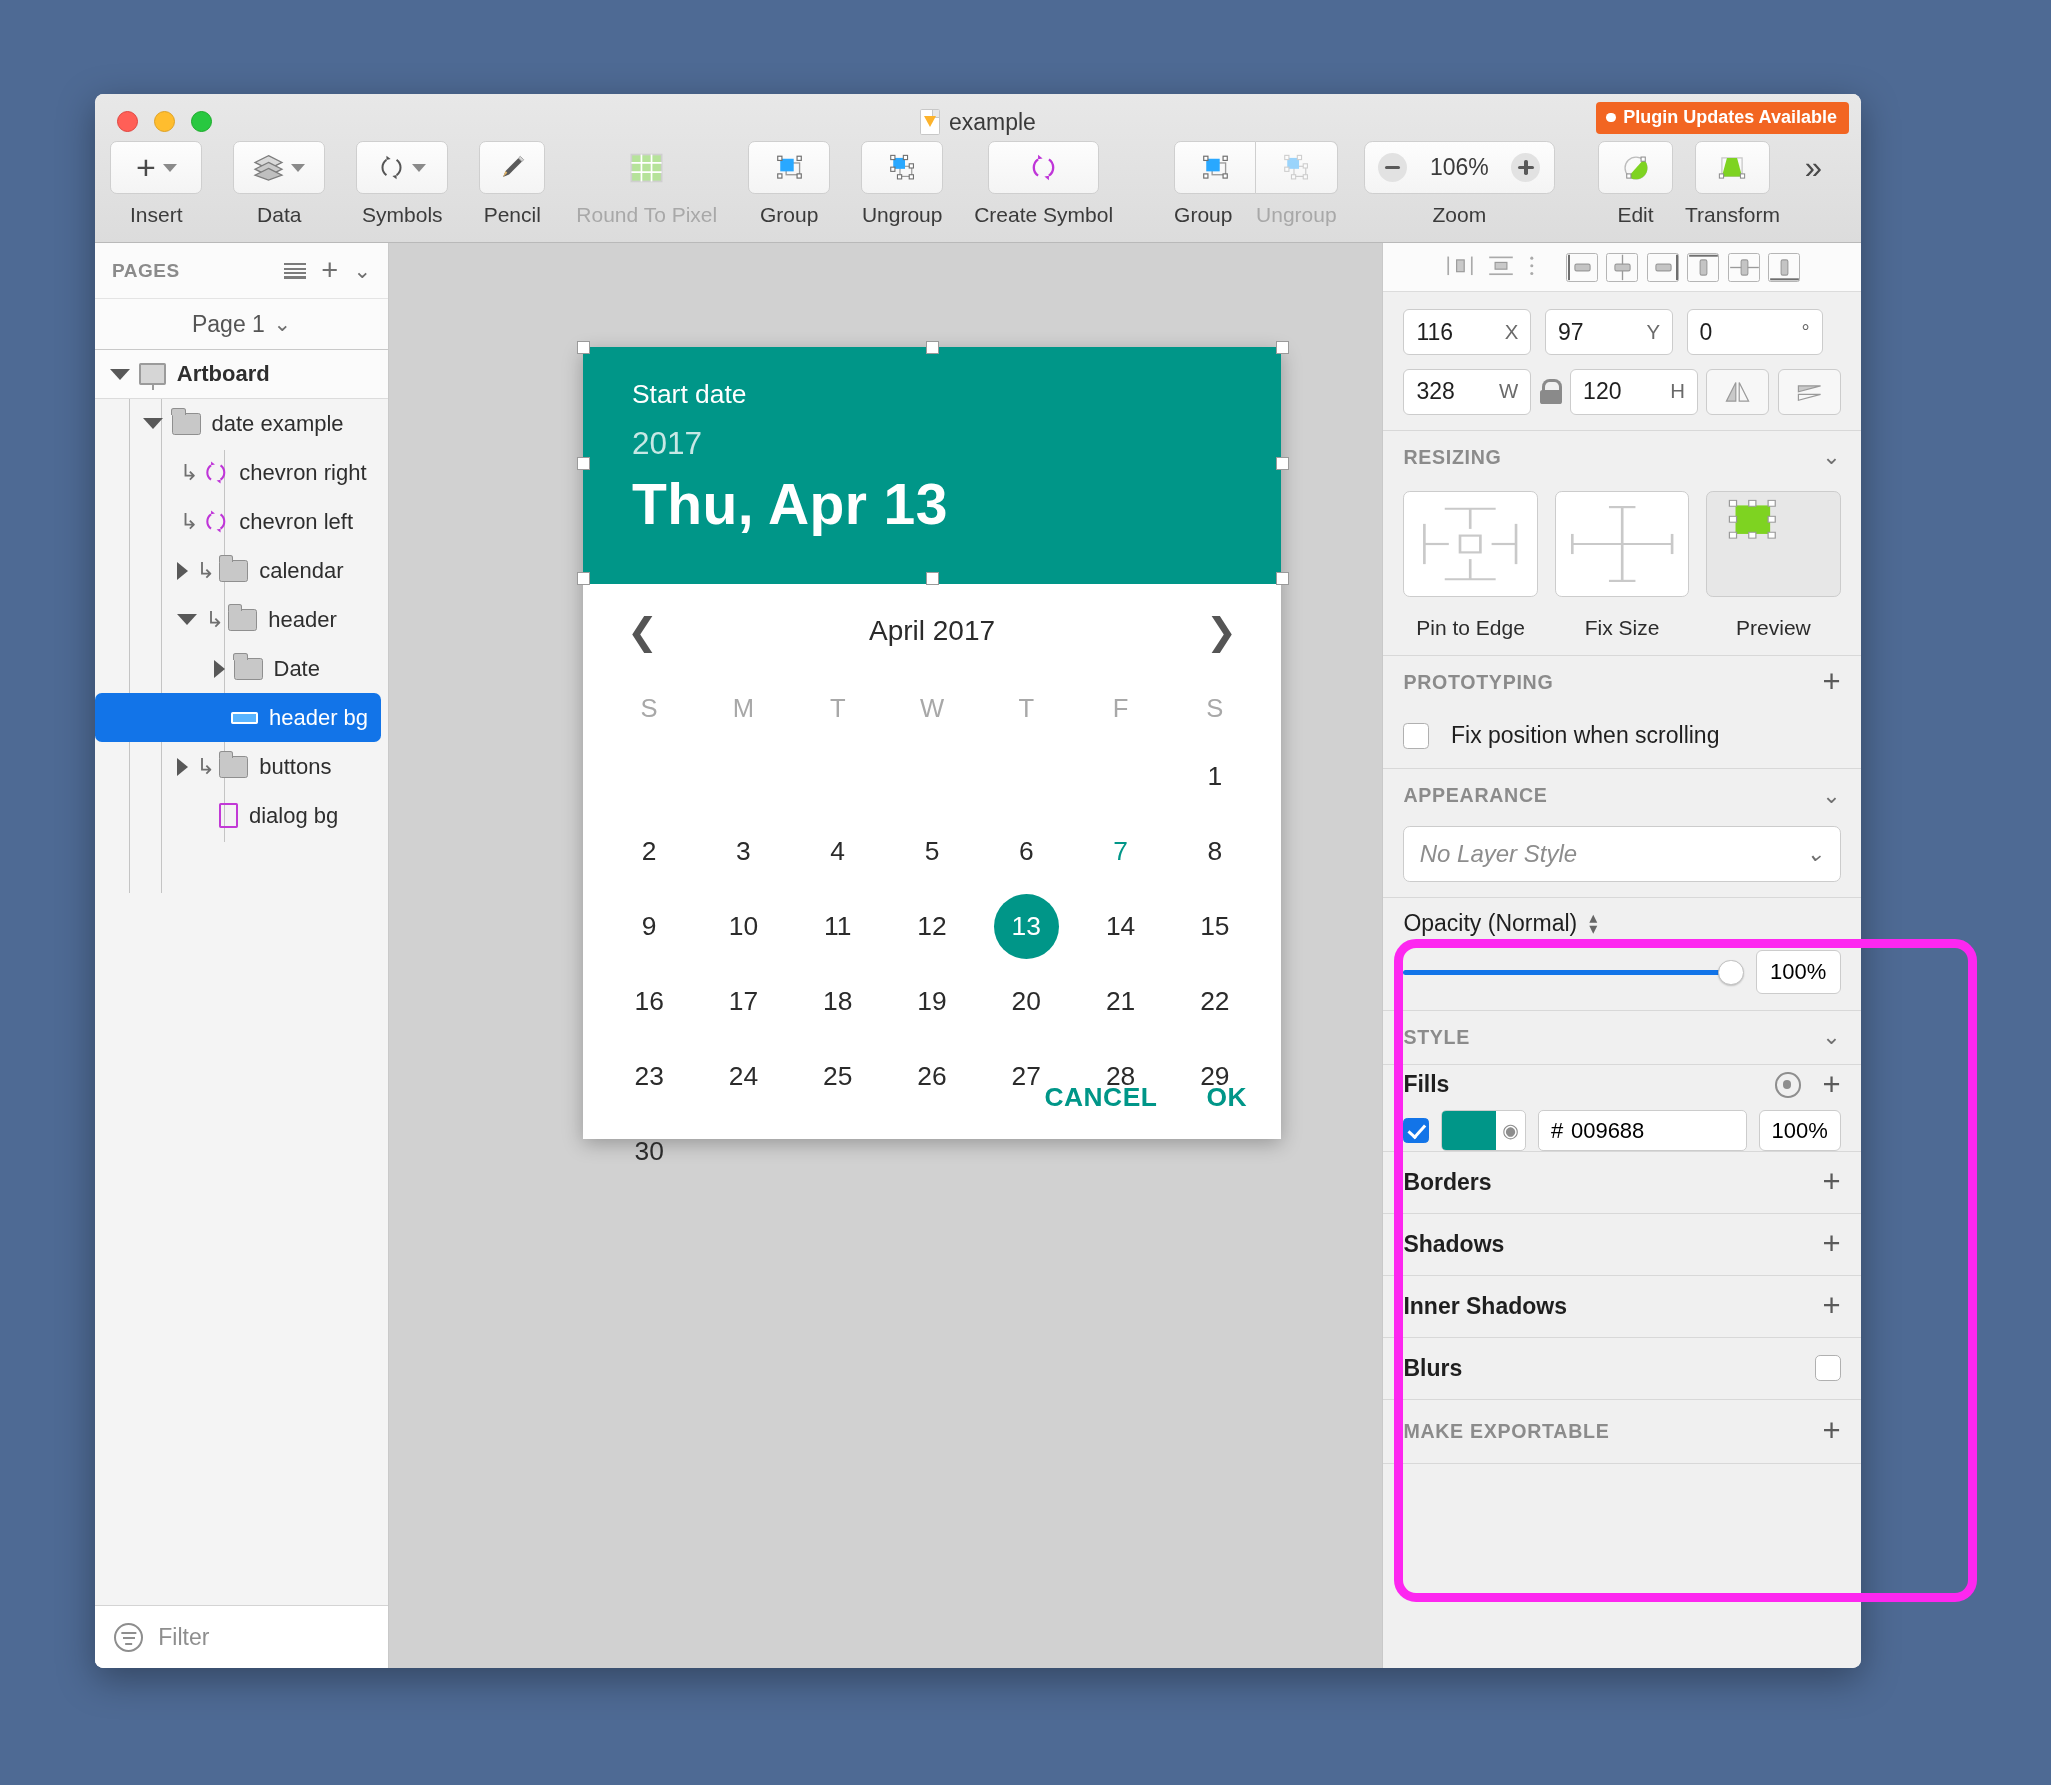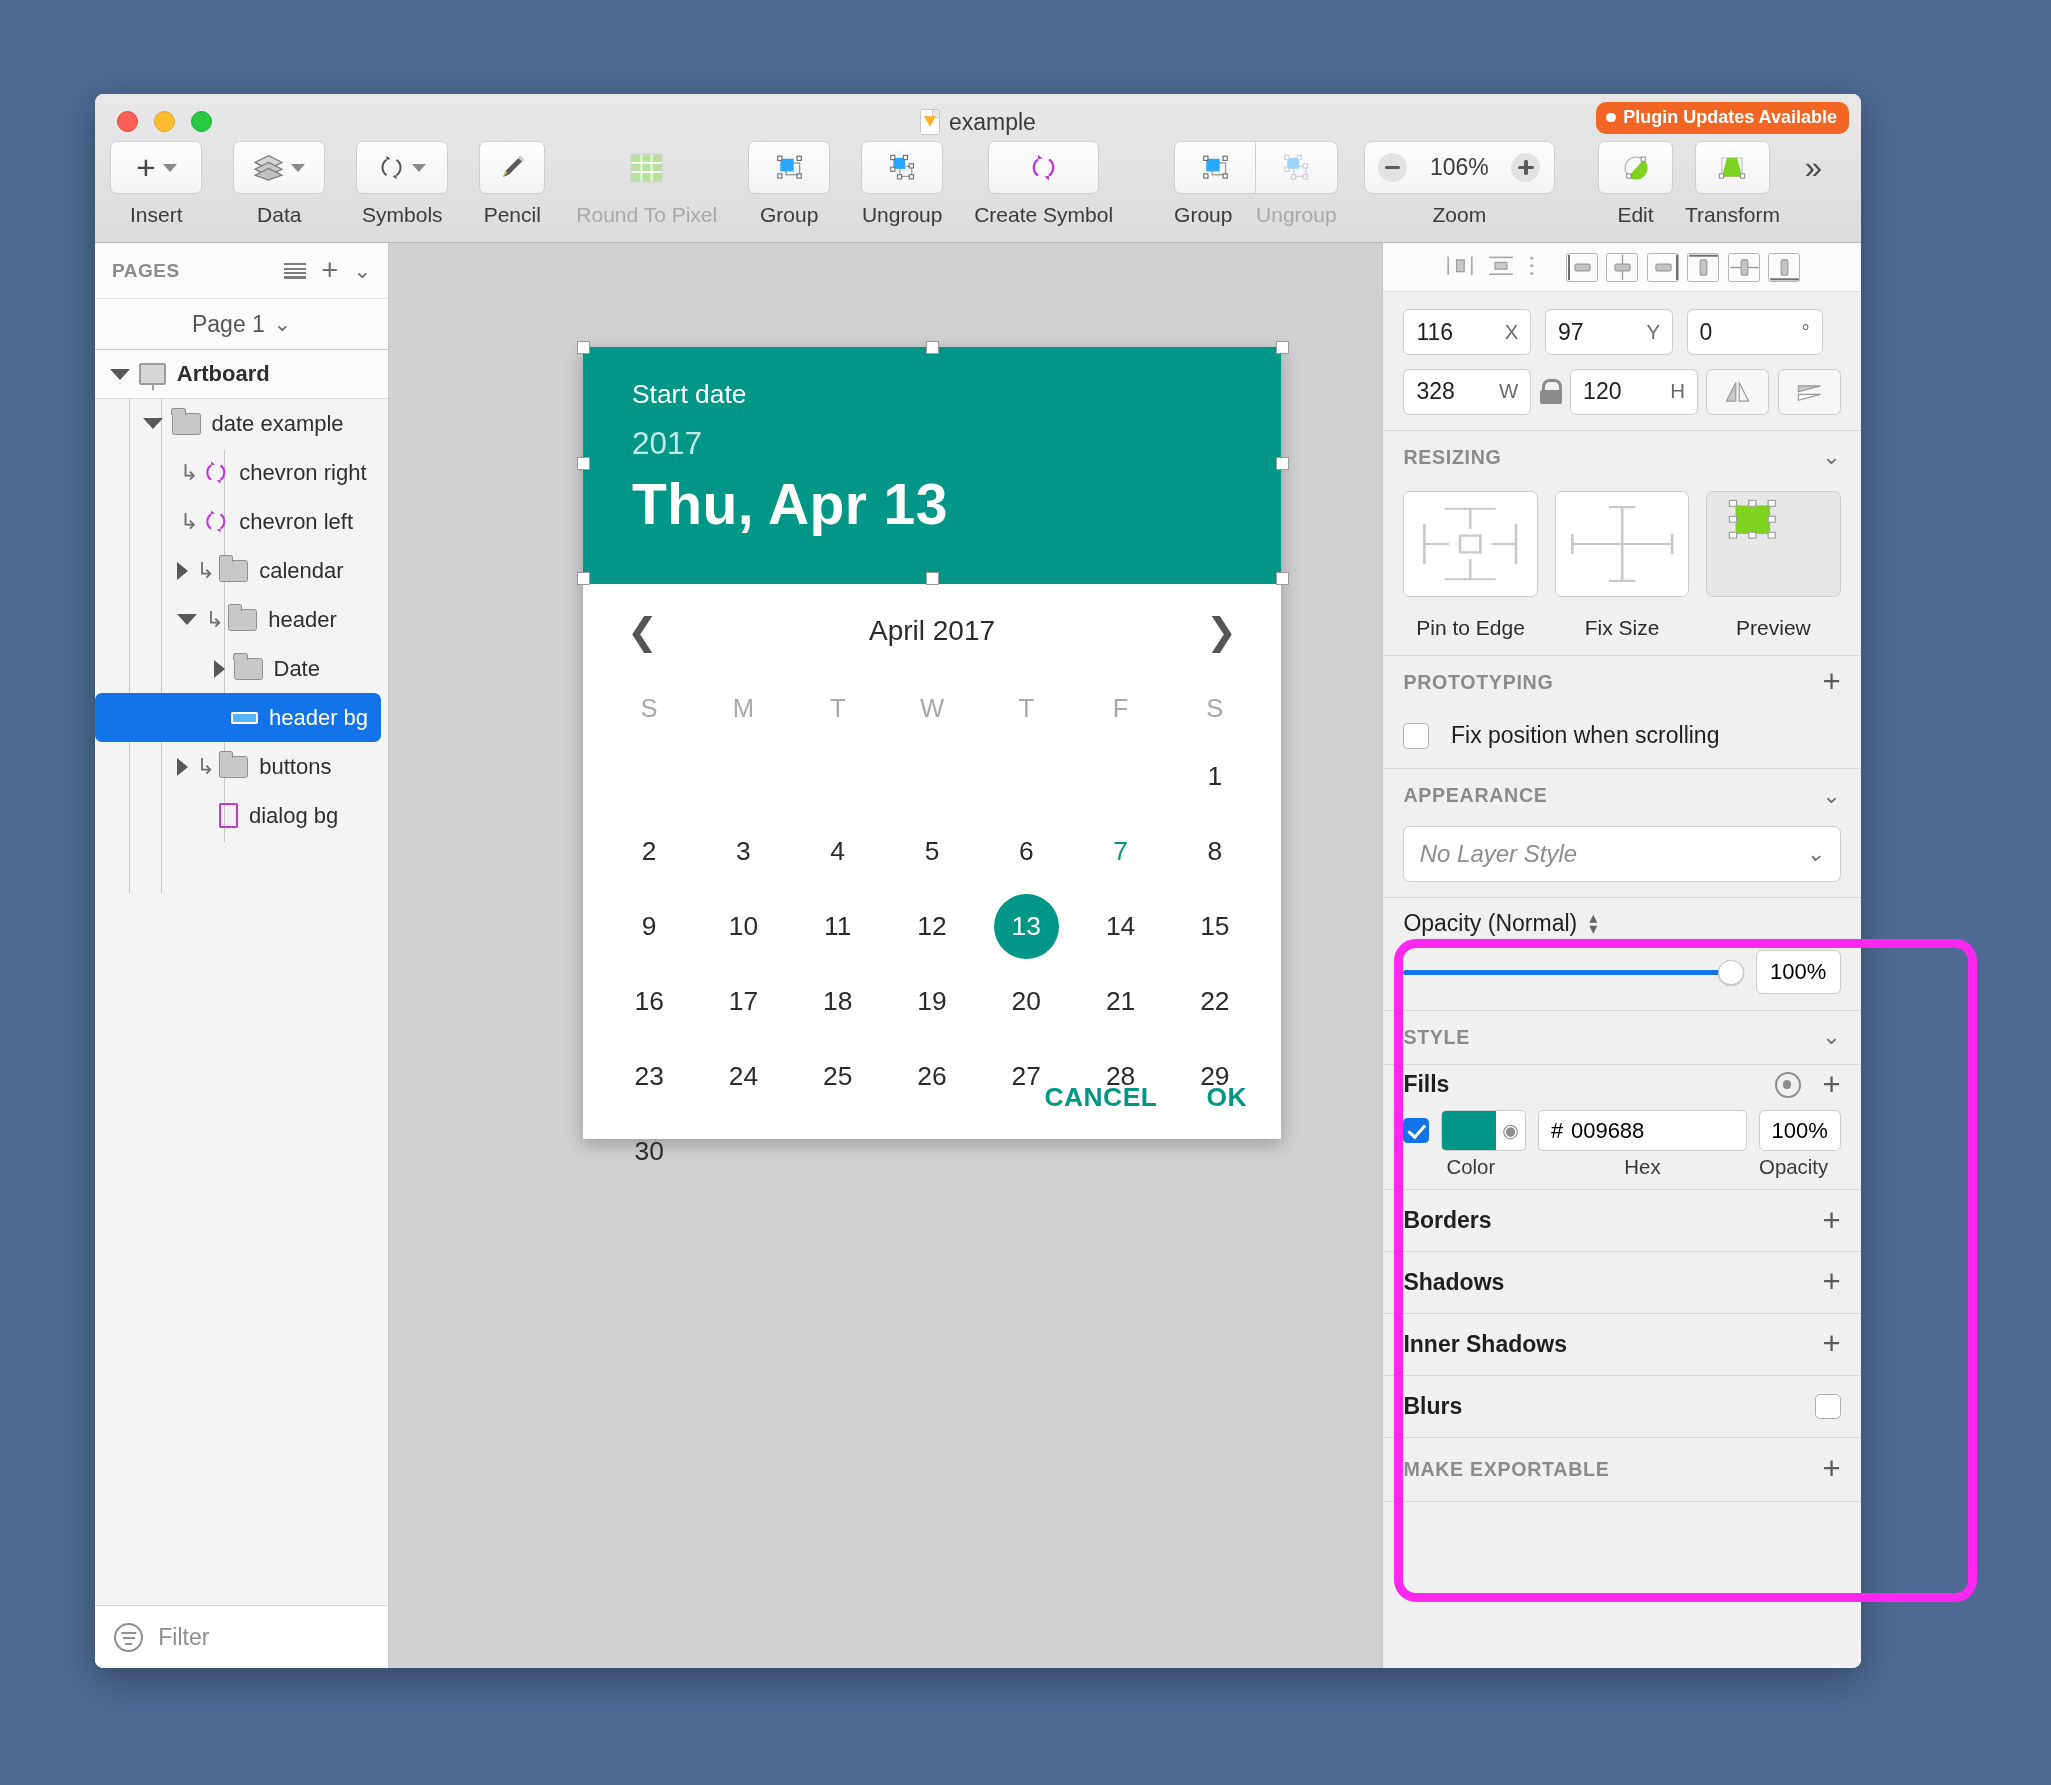--- a/index.html
+++ b/index.html
@@ -54,21 +54,21 @@
   .sketch-file:before {
     content: ""; position: absolute; right: 0; top: 0;
     width: 6.8px; height: 6.8px; background: #e8e8e8;
     border-left: 0.9px solid #c8c8c8; border-bottom: 0.9px solid #c8c8c8;
   }
 
   #plugin-badge {
     position: absolute; right: 12px; top: 7.7px;
     background: #f26522; color: #fff;
     font-size: 18px; font-weight: bold;
-    padding: 5.1px 12px 6px 10.2px; border-radius: 10px;
+    padding: 5.1px 12px 6px 10.2px; border-radius: 4px;
     display: flex; align-items: center; gap: 7.7px;
   }
   #plugin-badge .dot { width: 9.4px; height: 9.4px; border-radius: 50%; background: #fff; display:inline-block;}
 
   #tb-items {
     position: absolute; left: 0; right: 0; bottom: 0; top: 47px;
     display: flex; align-items: flex-start; padding-left: 15.3px;
   }
   .tbgroup { display: flex; flex-direction: column; align-items: center; }
   .tbrow { display: flex; }
@@ -898,25 +898,20 @@
         <span class="swatch">
           <span class="c" id="fill-swatch-color" style="background: rgb(0, 150, 136);"></span>
           <span class="o">◉</span>
         </span>
         <span class="hexbox">
           <span>#</span>
           <span>009688</span>
         </span>
         <span class="pctbox" style="width:82px;height:41px">100%</span>
       </div>
-      <div class="fillcaps">
-        <span style="width:135px;text-align:center">Color</span>
-        <span style="flex:1;text-align:center">Hex</span>
-        <span style="width:94px;text-align:center">Opacity</span>
-      </div>
 
       <div class="divider"></div>
       <div class="listrow">
         <span class="t">Borders</span>
         <span class="plusbtn">+</span>
       </div>
       <div class="divider"></div>
       <div class="listrow">
         <span class="t">Shadows</span>
         <span class="plusbtn">+</span>

